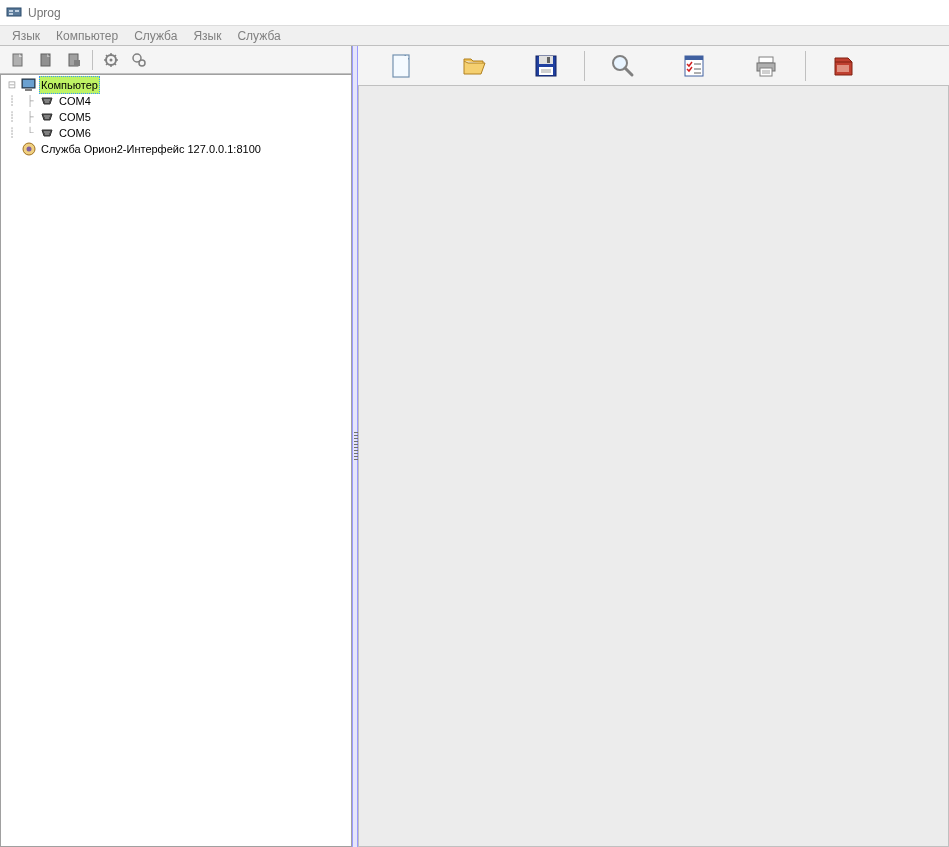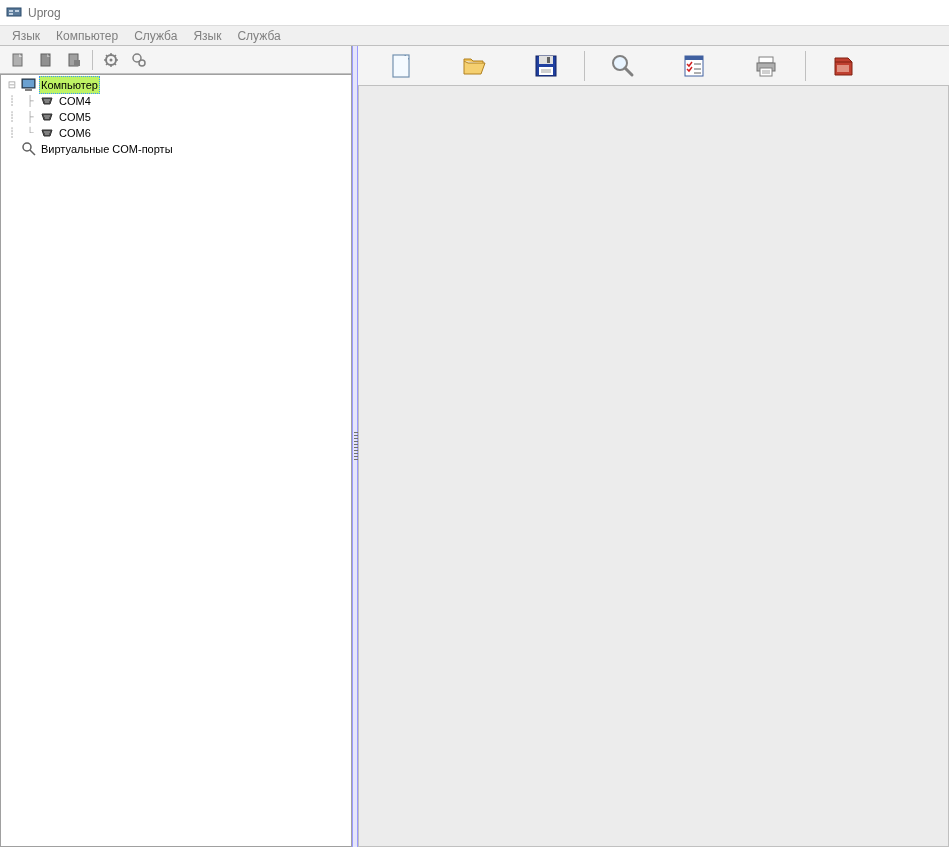--- a/index.html
+++ b/index.html
@@ -309,31 +309,31 @@
               <circle cx="6" cy="7" r="0.8" fill="#c0c0c0"></circle>
               <circle cx="8" cy="7" r="0.8" fill="#c0c0c0"></circle>
               <circle cx="10" cy="7" r="0.8" fill="#c0c0c0"></circle>
               <circle cx="7" cy="9" r="0.8" fill="#c0c0c0"></circle>
               <circle cx="9" cy="9" r="0.8" fill="#c0c0c0"></circle>
             </svg>
         </span>
         <span class="tree-label">COM6</span>
       </div>
 
-
       <div class="tree-row">
         <span class="tree-indent dotline">&nbsp;</span>
         <span class="tree-icon">
           <svg width="16" height="16" viewBox="0 0 16 16">
-              <circle cx="6" cy="6" r="4" fill="none" stroke="#606060" stroke-width="1.5"></circle>
-              <line x1="9" y1="9" x2="14" y2="14" stroke="#606060" stroke-width="1.5"></line>
+              <circle cx="8" cy="8" r="6" fill="#f0d080" stroke="#a07020"></circle>
+              <circle cx="8" cy="8" r="2.5" fill="#8060a0"></circle>
             </svg>
         </span>
-        <span class="tree-label">Виртуальные COM-порты</span>
+        <span class="tree-label">Служба Орион2-Интерфейс 127.0.0.1:8100</span>
       </div>
+
     </div>
   </div>
 
   <div class="splitter">
     <div class="grip"></div>
   </div>
 
   <div class="right-panel">
     <div class="right-toolbar">
       <span class="bigbtn">

